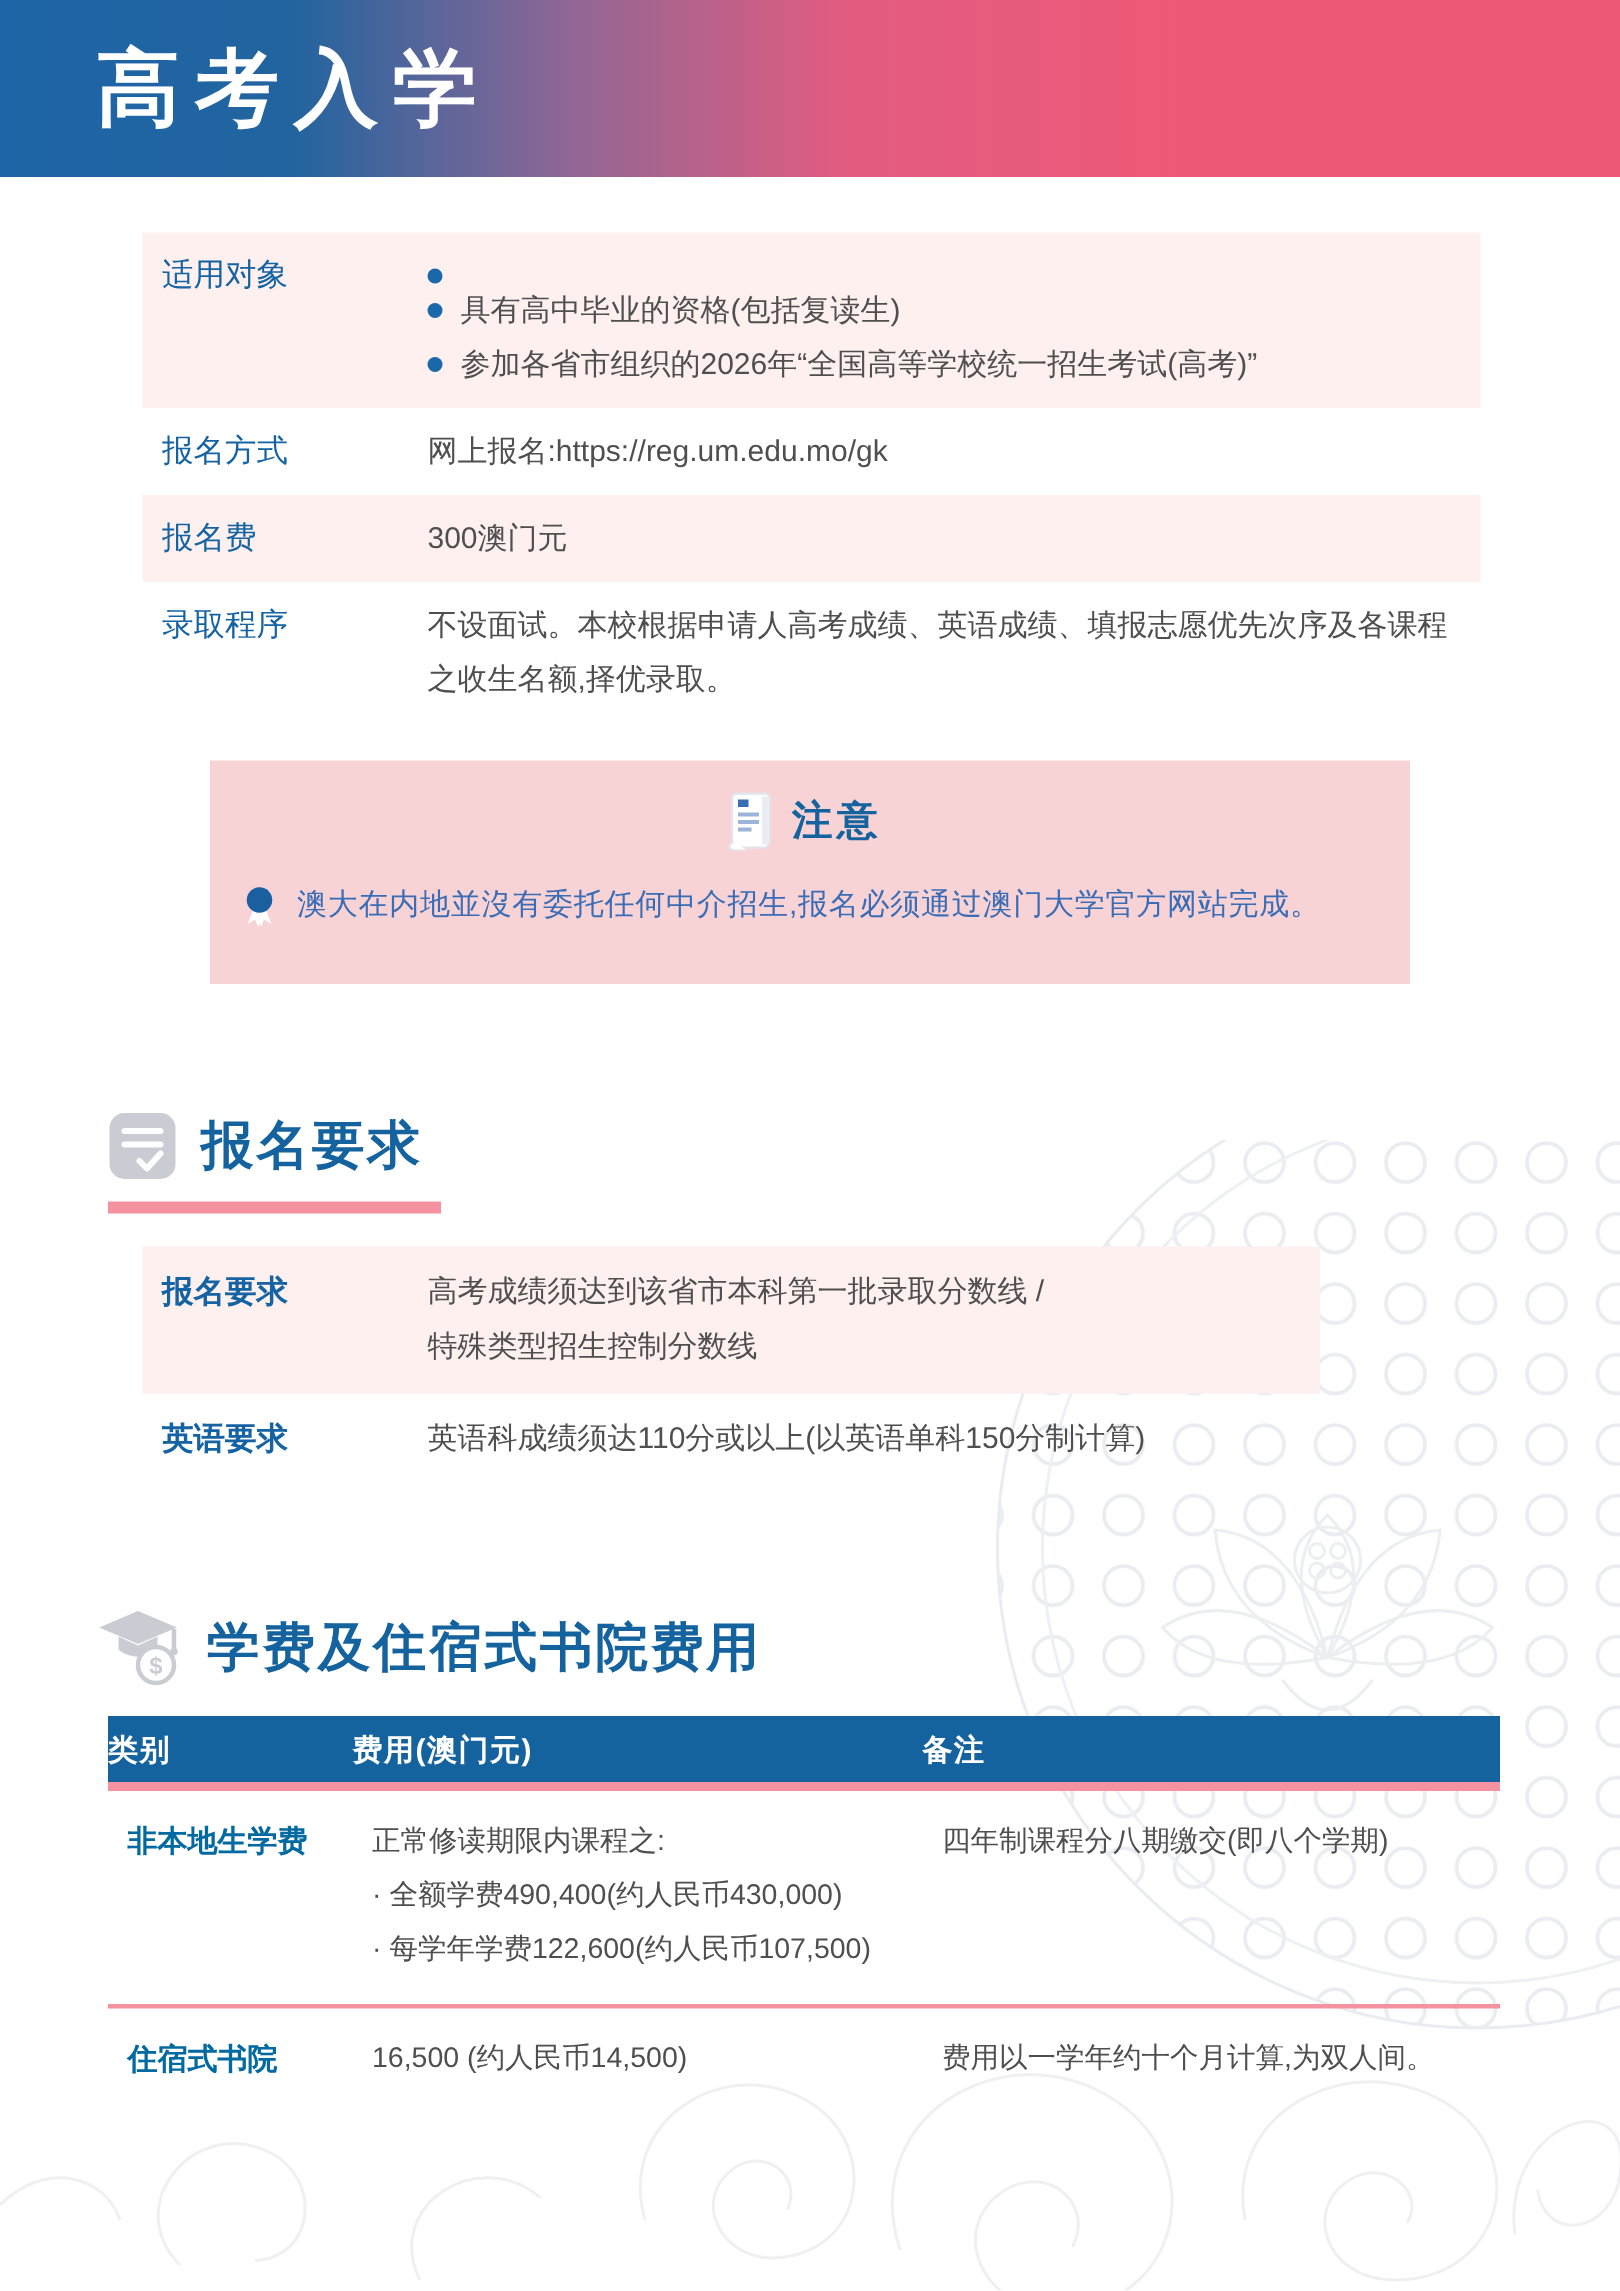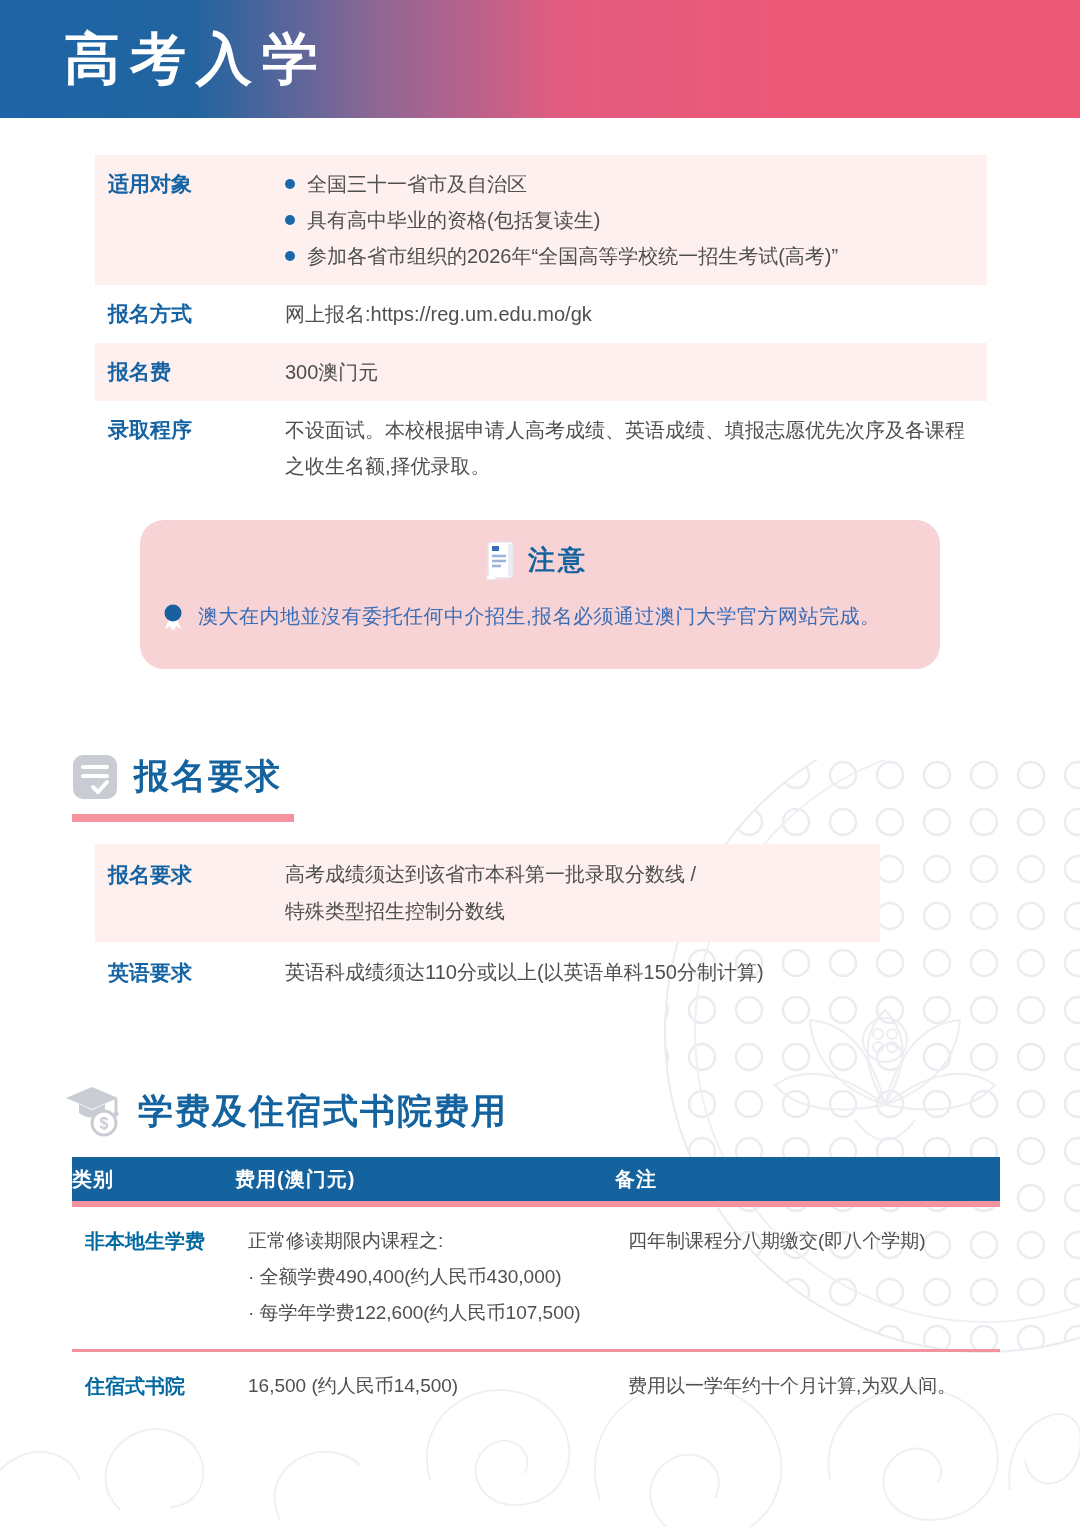--- a/index.html
+++ b/index.html
@@ -22,27 +22,27 @@
   
   .hero{position:relative;height:118px;
     background:linear-gradient(90deg,var(--grad-left) 0%,#21649f 18%,#8f6795 35%,#e25c80 52%,var(--grad-right) 75%,var(--grad-right) 100%);
     display:flex;align-items:center;z-index:2;}
   .hero-title{color:#fff;font-size:56px;font-weight:bold;letter-spacing:10px;margin-left:64px;line-height:1;}
 
   
   .info-table{position:relative;z-index:2;margin:37px 93px 0 95px;}
   .irow{display:flex;padding:11px 0 11px 13px;}
   .irow.pink{background:var(--row-pink);}
-  .ilabel{width:177px;flex:0 0 177px;color:var(--label-blue);font-weight:bold;font-size:21px;line-height:36px;}
+  .ilabel{width:177px;flex:0 0 177px;color:var(--label-blue);font-weight:normal;font-size:21px;line-height:36px;}
   .icontent{flex:1;color:var(--body-text);font-size:20px;line-height:36px;padding-right:14px;}
   .bullet-line{display:flex;align-items:flex-start;}
   .dot{width:10px;height:10px;border-radius:50%;background:#1a67a9;margin:13px 12px 0 0;flex:0 0 10px;}
 
   
-  .notice{position:relative;z-index:2;margin:25px 0 0 140px;width:800px;background:var(--notice-bg);padding:20px 30px 34px 22px;border-radius:24px;}
+  .notice{position:relative;z-index:2;margin:25px 0 0 140px;width:800px;background:var(--notice-bg);padding:20px 30px 34px 22px;}
   .notice-head{display:flex;align-items:center;justify-content:center;gap:12px;margin-bottom:18px;}
   .notice-title{color:var(--accent-blue);font-size:27px;font-weight:bold;letter-spacing:3px;}
   .notice-item{display:flex;align-items:flex-start;margin-top:10px;}
   .notice-item + .notice-item{margin-top:26px;text-decoration:underline;}
   .seal{flex:0 0 22px;margin:6px 14px 0 0;}
   .notice-text{color:var(--notice-text);font-size:20px;line-height:37px;letter-spacing:0.5px;}
 
   
   .section-head{position:relative;z-index:2;display:flex;align-items:center;gap:16px;margin-left:72px;}
   .section-head.first{margin-top:84px;}
@@ -112,21 +112,20 @@
     <h1 class="hero-title">高考入学</h1>
   </header>
 
   <section class="info-table">
 
     <div class="irow pink">
       <div class="ilabel">适用对象</div>
       <div class="icontent">
         <div class="bullet-line">
           <span class="dot"></span>
-          <span>全国三十一省市及自治区</span>
         </div>
         <div class="bullet-line">
           <span class="dot"></span>
           <span>具有高中毕业的资格(包括复读生)</span>
         </div>
         <div class="bullet-line">
           <span class="dot"></span>
           <span>参加各省市组织的2026年“全国高等学校统一招生考试(高考)”</span>
         </div>
       </div>

